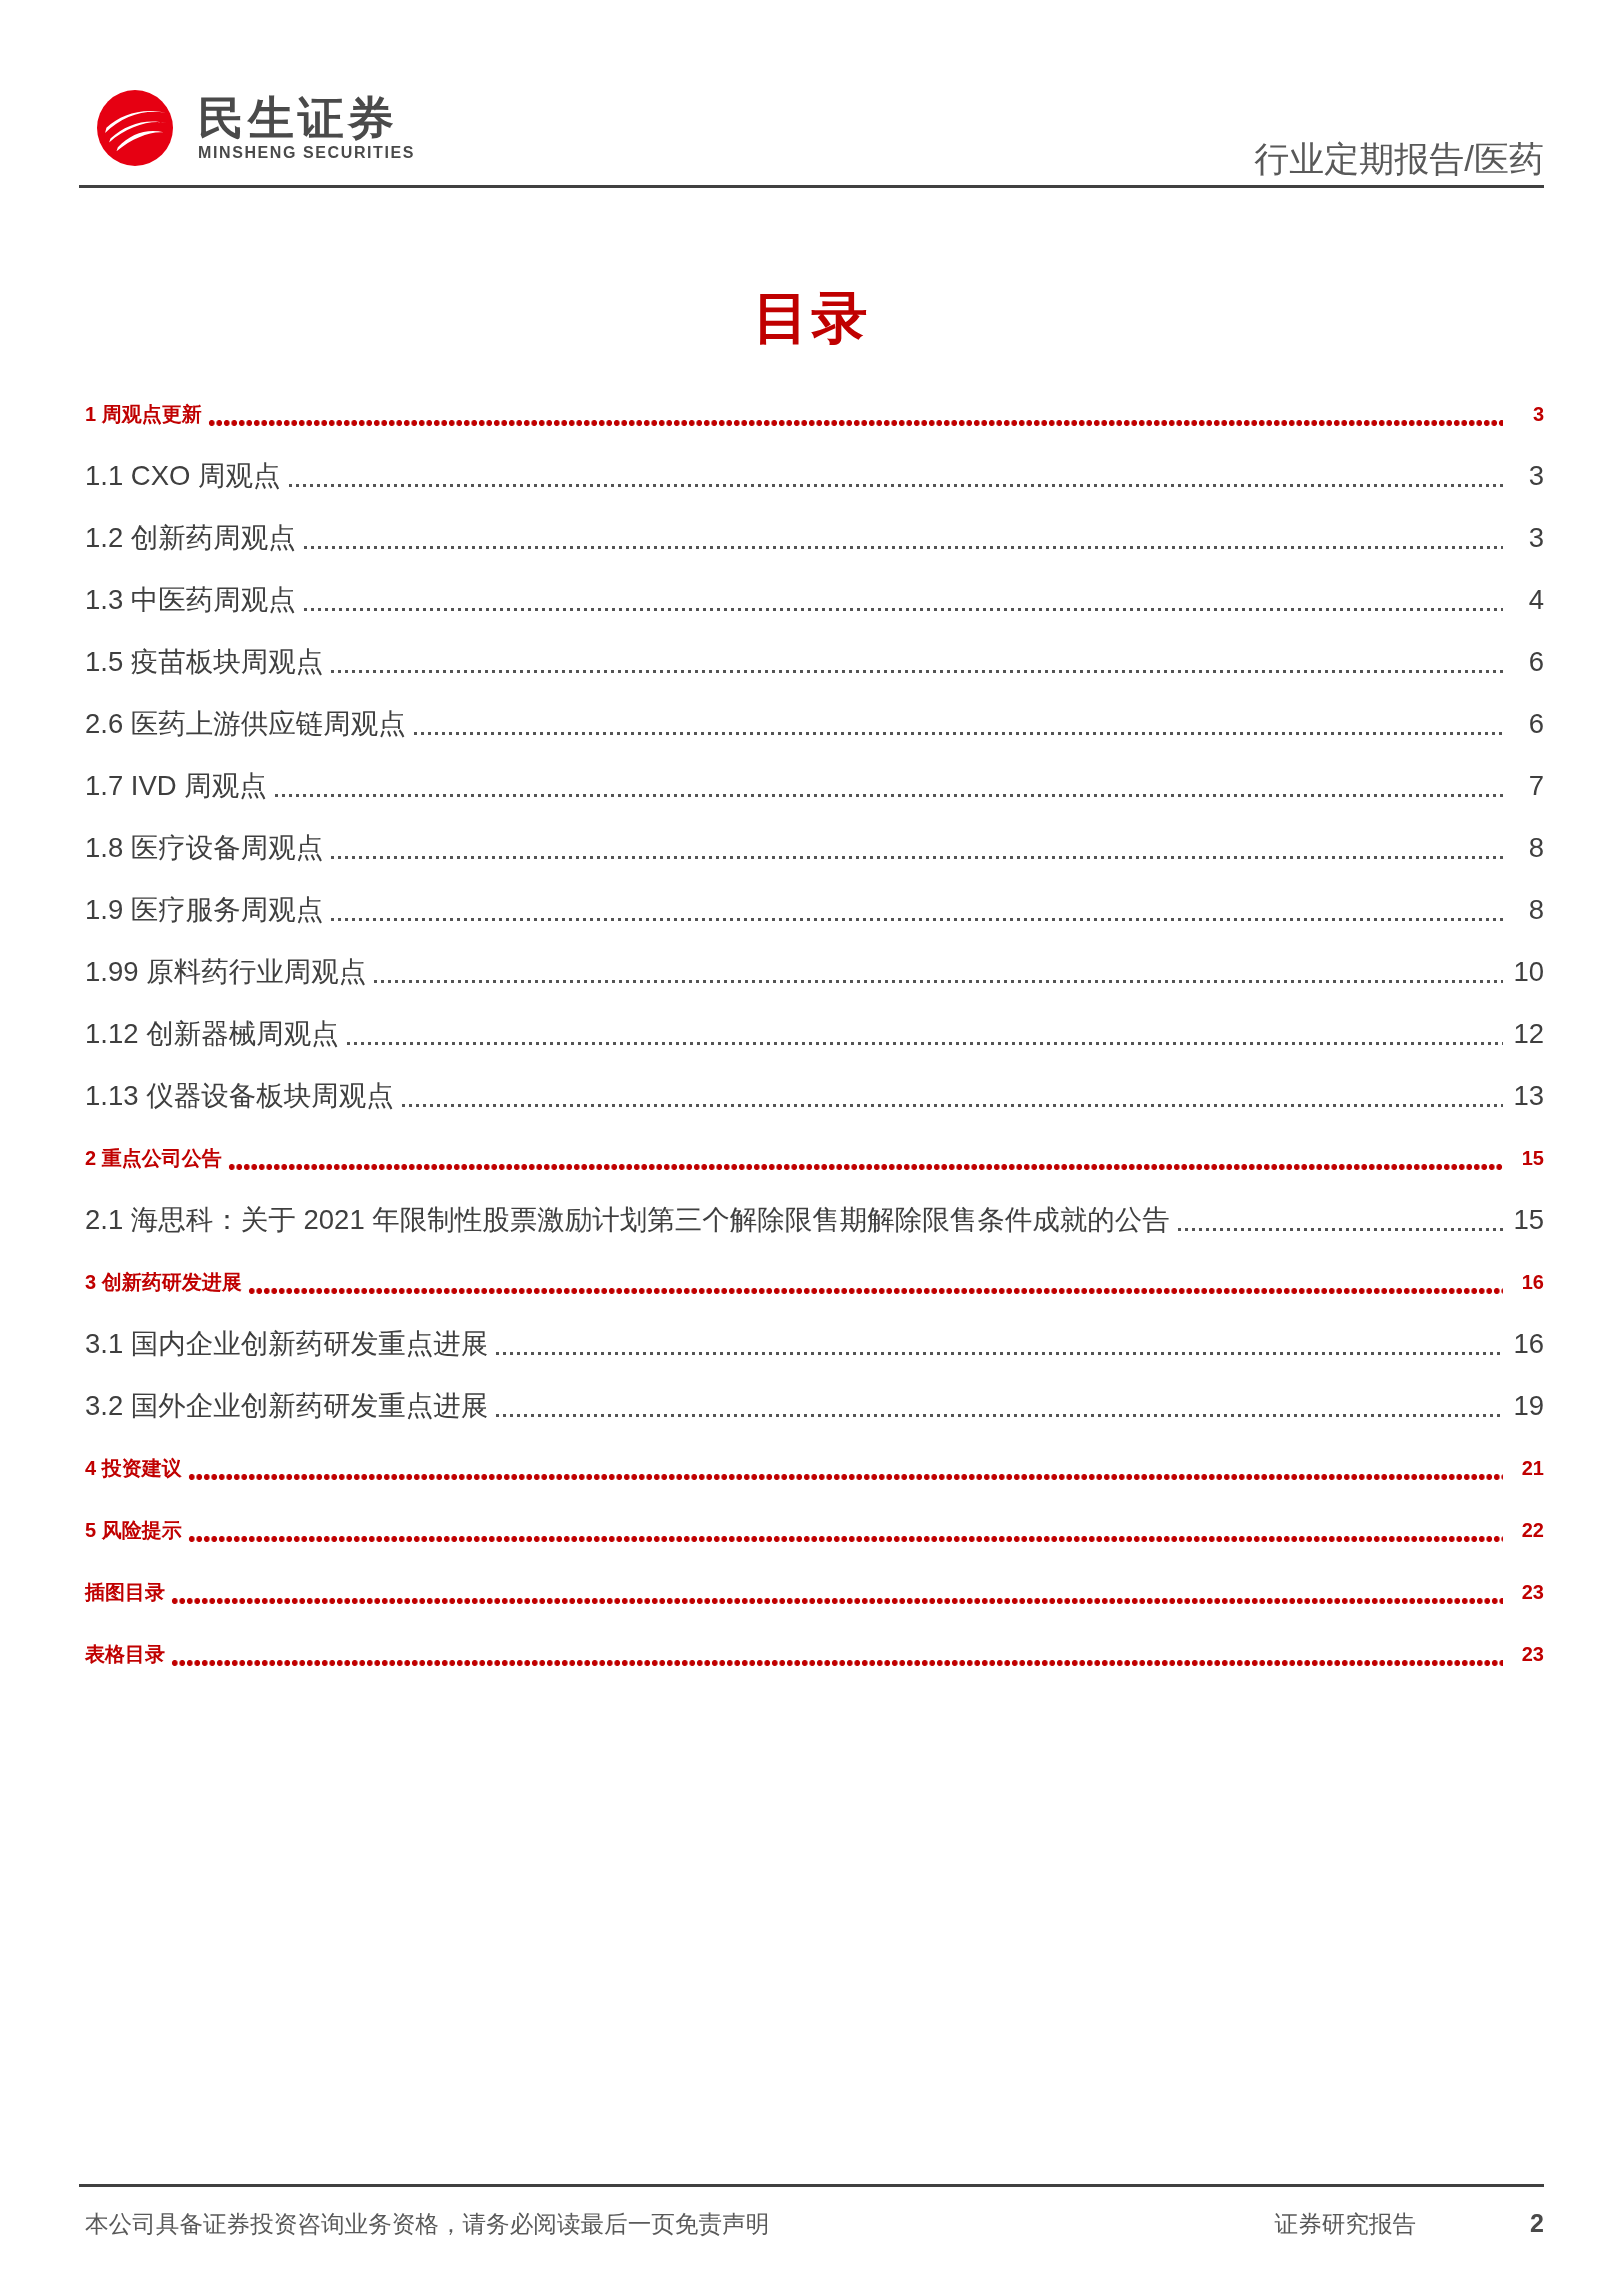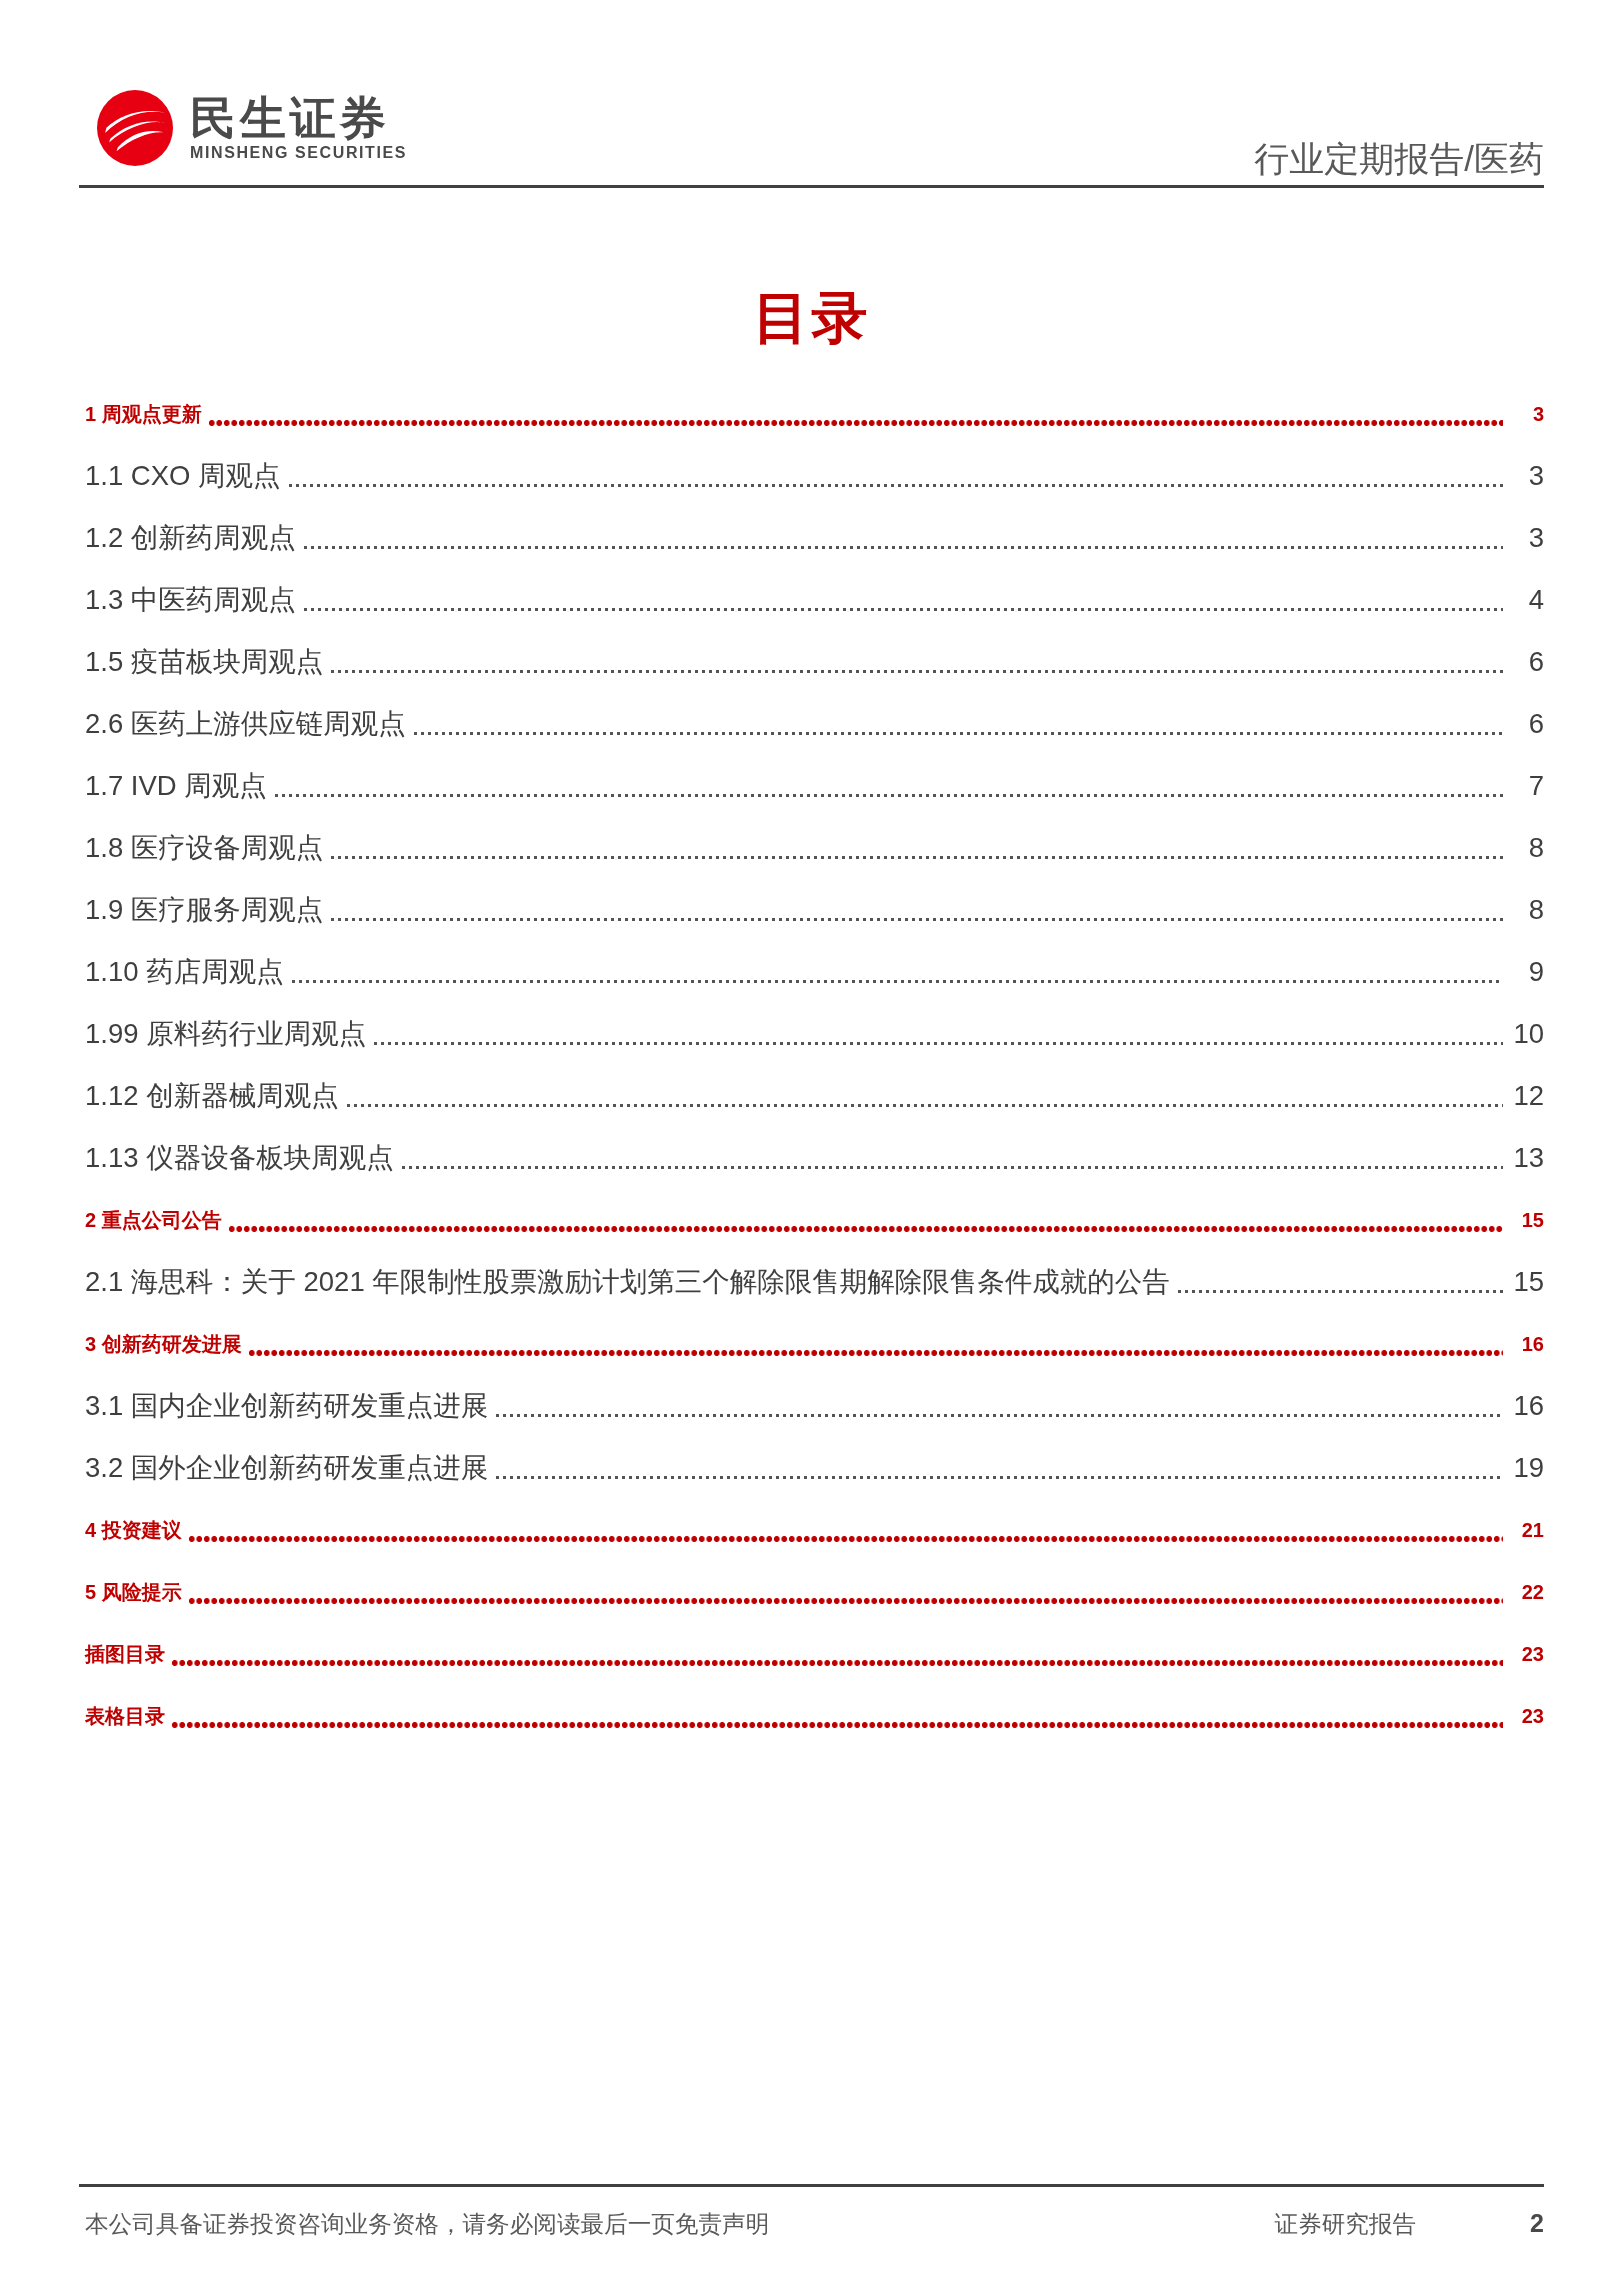--- a/index.html
+++ b/index.html
@@ -7,21 +7,21 @@
     position:relative;
     width:1623px;height:2295px;
     background:#ffffff;
     font-family:"Liberation Sans","DejaVu Sans",sans-serif;
     color:#3f3f3f;
     overflow:hidden;
   }
   
   .header-logo{
     position:absolute;left:97px;top:90px;
-    display:flex;align-items:center;gap:17px;
+    display:flex;align-items:center;gap:25px;
   }
   .logo-mark{width:76px;height:76px;flex:0 0 auto;}
   .logo-text-block{display:flex;flex-direction:column;}
   .logo-cn{
     font-size:46px;font-weight:bold;color:#4a4a4a;
     letter-spacing:3.9px;line-height:1.05;white-space:nowrap;
   }
   .logo-en{
     font-size:16px;font-weight:bold;color:#4a4a4a;
     letter-spacing:1.6px;line-height:1.2;white-space:nowrap;
@@ -152,25 +152,20 @@
         <span class="toc-label">1.8 医疗设备周观点</span>
         <span class="toc-dots"></span>
         <span class="toc-page">8</span>
       </div>
     <div class="toc-row entry">
         <span class="toc-label">1.9 医疗服务周观点</span>
         <span class="toc-dots"></span>
         <span class="toc-page">8</span>
       </div>
     <div class="toc-row entry">
-        <span class="toc-label">1.10 药店周观点</span>
-        <span class="toc-dots"></span>
-        <span class="toc-page">9</span>
-      </div>
-    <div class="toc-row entry">
         <span class="toc-label">1.99 原料药行业周观点</span>
         <span class="toc-dots"></span>
         <span class="toc-page">10</span>
       </div>
     <div class="toc-row entry">
         <span class="toc-label">1.12 创新器械周观点</span>
         <span class="toc-dots"></span>
         <span class="toc-page">12</span>
       </div>
     <div class="toc-row entry">

